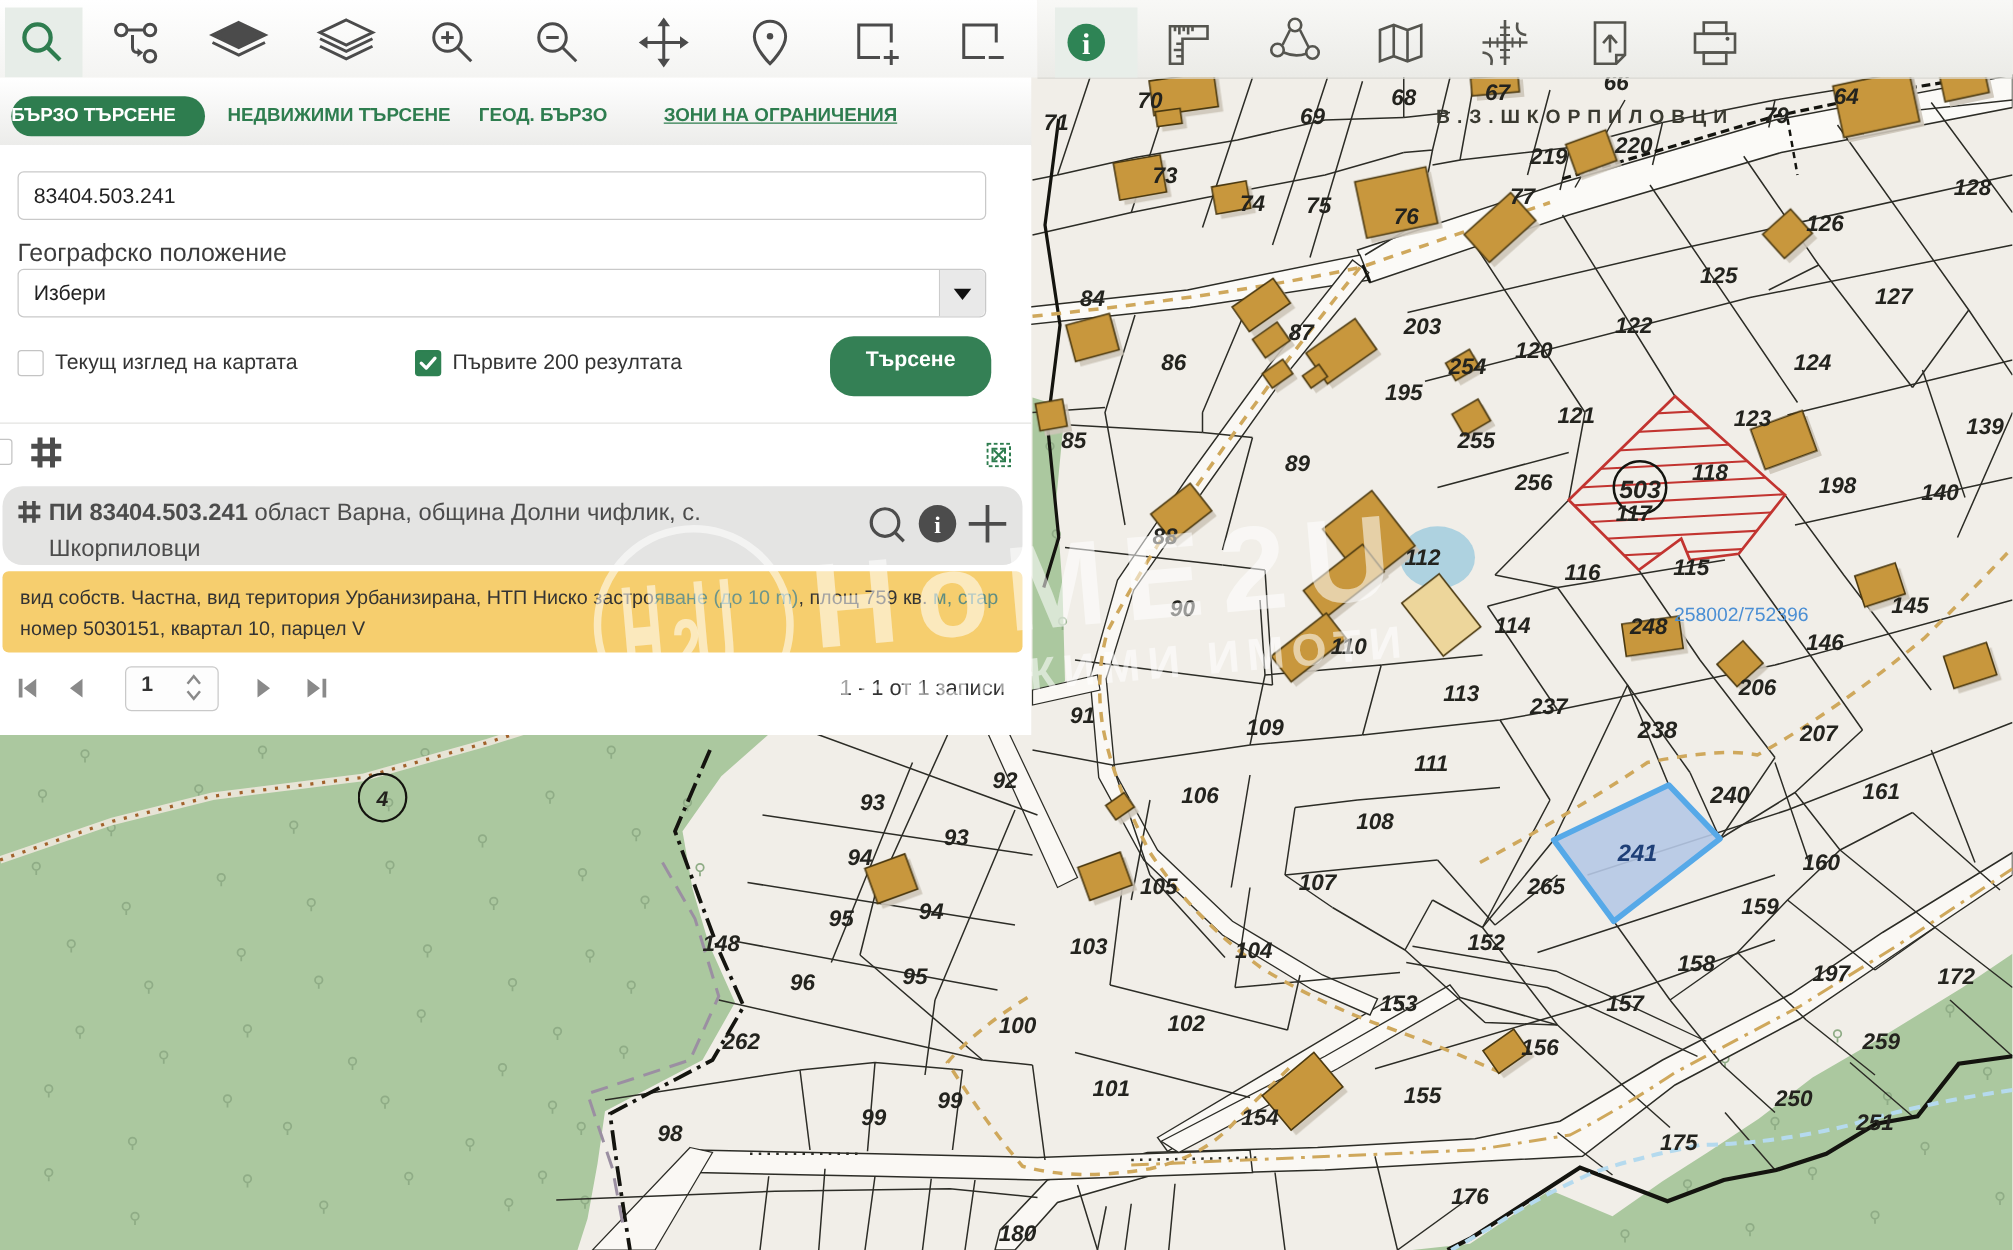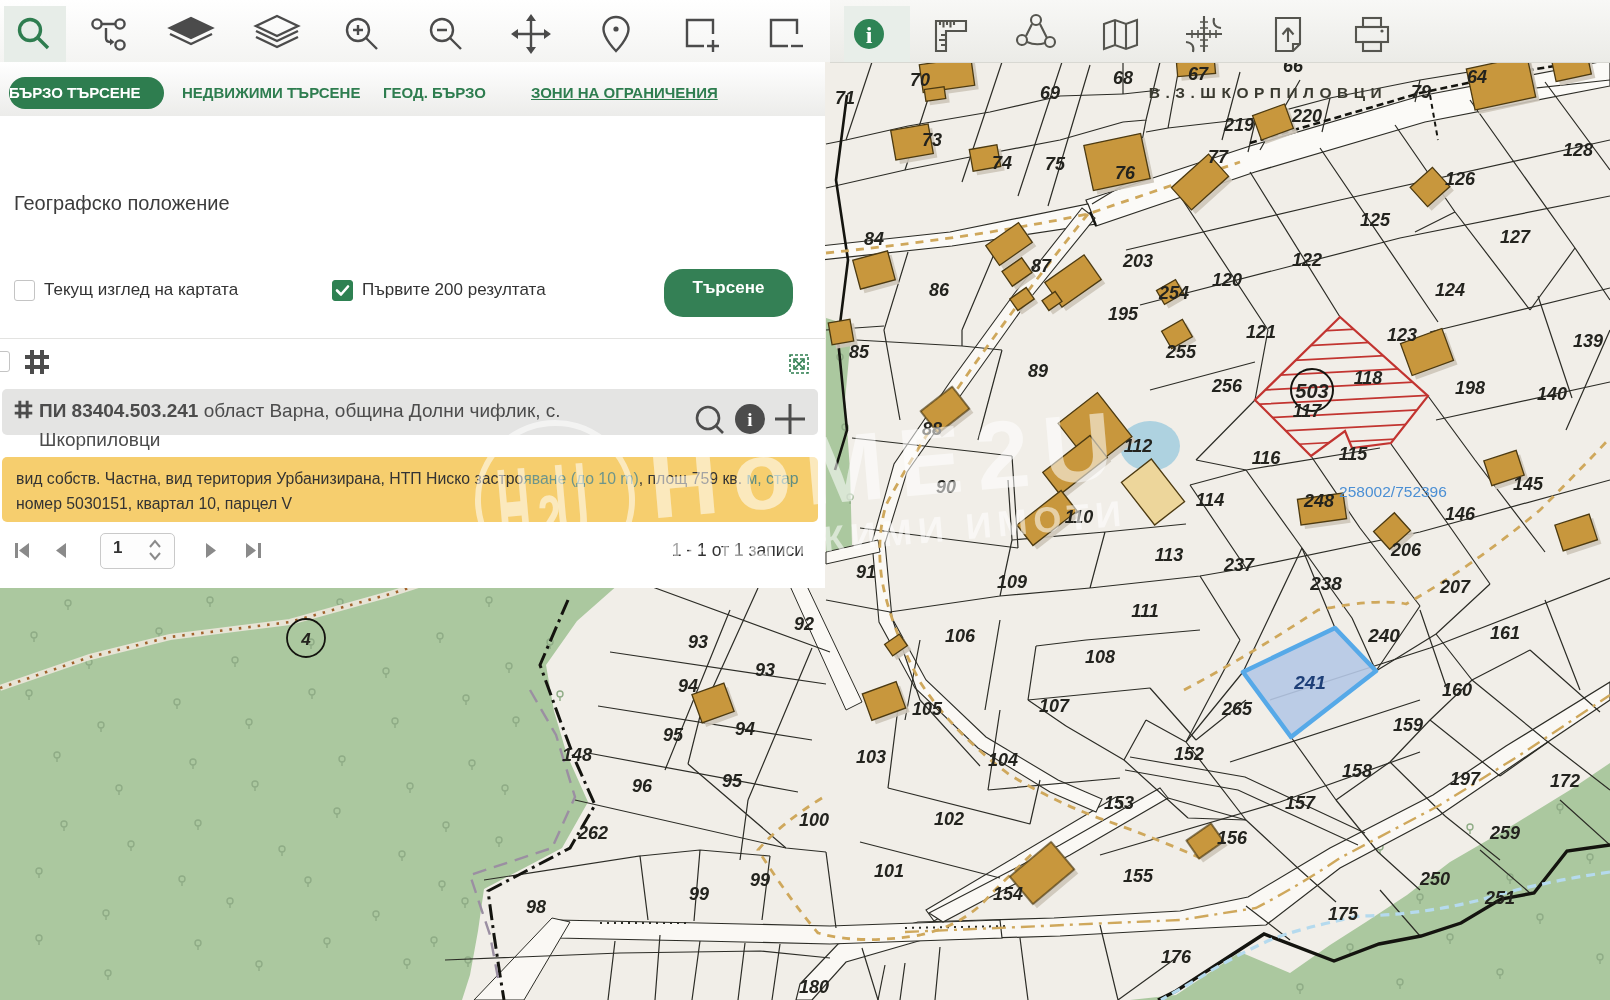--- a/index.html
+++ b/index.html
@@ -30,22 +30,22 @@
     border-left:1px solid #cccccc;border-radius:0 5px 5px 0;}
   #sel .arrowbtn:after{content:"";position:absolute;left:11px;top:15px;border:7px solid transparent;
     border-top:9px solid #111;}
   .cb{position:absolute;width:19px;height:19px;border:1px solid #c4c4c4;border-radius:3px;background:#fff;}
   .cb-green{background:#2e8152;border-color:#2e8152;}
   .cbl{position:absolute;font-size:17px;color:#333;}
   #btn-search{position:absolute;left:664px;top:153px;width:129px;height:48px;background:#348055;
     border-radius:19px;color:#fff;font-weight:bold;font-size:17px;text-align:center;line-height:38px;}
   #sep1{position:absolute;left:0;top:222px;width:825px;height:1px;background:#e3e3e1;}
   
-  #res-head{position:absolute;left:2px;top:273px;width:816px;height:46px;background:#e4e4e3;
-    border-radius:5px;font-size:19px;color:#4c4c4c;}
+  #res-head{position:absolute;left:2px;top:273px;width:816px;height:63px;background:#e4e4e3;
+    border-radius:16px;font-size:19px;color:#4c4c4c;}
   #res-yellow{position:absolute;left:2px;top:341px;width:816px;height:65px;background:#f6ce6e;
     border-radius:5px;font-size:15.8px;color:#333;}
   #pgn{position:absolute;left:0;top:415px;width:825px;height:46px;}
   #pgn .num{position:absolute;left:100px;top:2px;width:73px;height:34px;border:1px solid #c9c9c9;
     border-radius:5px;background:#fdfdfd;}
   #cnt{position:absolute;right:21px;top:424px;font-size:17.5px;color:#333;}
   
   #wm{position:absolute;left:0;top:0;z-index:20;pointer-events:none;}
 </style>
 </head>
@@ -458,21 +458,23 @@
 </div>
 
 <div id="tabs">
   <div class="pill">БЪРЗО ТЪРСЕНЕ</div>
   <div class="tab" style="left:182px;">НЕДВИЖИМИ ТЪРСЕНЕ</div>
   <div class="tab" style="left:383px;">ГЕОД. БЪРЗО</div>
   <div class="tab" style="left:531px;text-decoration:underline;">ЗОНИ НА ОГРАНИЧЕНИЯ</div>
 </div>
 
 <div id="panel">
+  <div class="inp" style="top:21px;">83404.503.241</div>
   <div id="lbl-geo">Географско положение</div>
+  <div class="inp" id="sel">Избери<div class="arrowbtn"></div></div>
   <div class="cb" style="left:14px;top:164px;"></div>
   <div class="cbl" style="left:44px;top:164px;text-align:center;">Текущ изглед на картата</div>
   <div class="cb cb-green" style="left:332px;top:164px;">
     <svg width="19" height="19" viewBox="0 0 19 19">
         <path d="M4 9.5l4 4 7-8" stroke="#fff" stroke-width="2.6" fill="none" stroke-linecap="round" stroke-linejoin="round"></path>
       </svg>
   </div>
   <div class="cbl" style="left:362px;top:164px;">Първите 200 резултата</div>
   <div id="btn-search">Търсене</div>
   <div id="sep1"></div>

